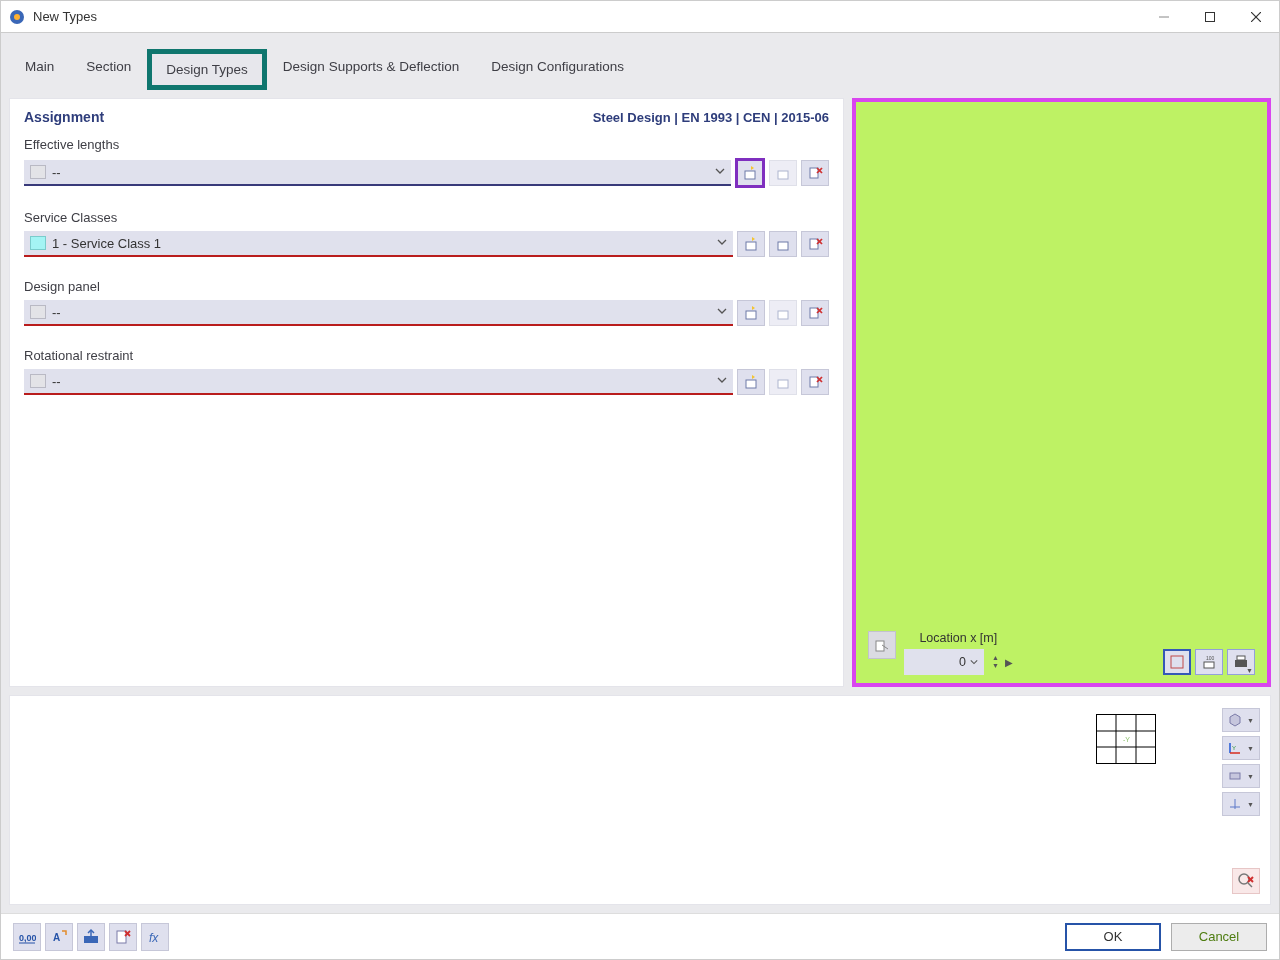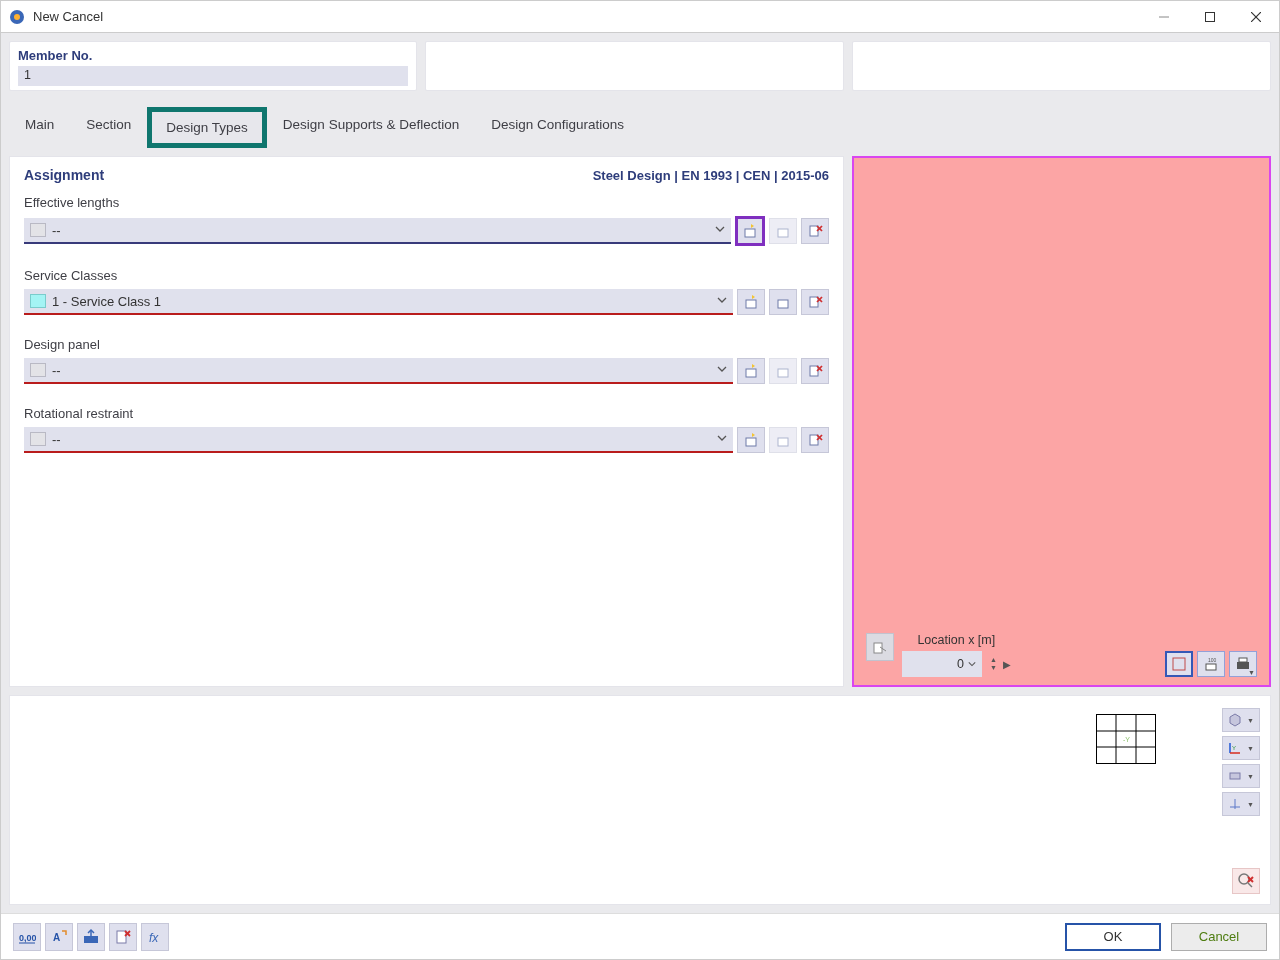--- a/index.html
+++ b/index.html
@@ -33,21 +33,21 @@
   .top-mid, .top-right { flex:1; }
   .top-left .label { color:#2e3d7b; font-weight:600; font-size:13px; margin-bottom:3px; }
   .top-left .field { background:#e0e1ed; height:20px; padding:2px 6px; color:#333; font-size:12.5px;}
   .tabs { display:flex; background:#eaeaed; gap:0; margin-top:8px; }
   .tab { padding:8px 14px 8px 14px; font-size:13.5px; color:#3e3e45; cursor:default;}
   .tab.active { border:5px solid #0f766e; background:#e7e7ec; }
   .tab:not(.active){ border:2px solid transparent; }
 
   .body-row { flex:1; display:flex; gap:8px; min-height:400px;}
   .body-left { width:835px; background:#fff; border:1px solid #e4e4ea; padding:10px 14px; display:flex; flex-direction:column; }
-  .body-right { flex:1; background:#fca5a5; border:2px solid #d946ef; position:relative;}
+  .body-right { flex:1; background:#bef264; border:4px solid #d946ef; position:relative;}
 
   .panel-hdr { display:flex; justify-content:space-between; align-items:center; margin-bottom:12px;}
   .panel-hdr .left { color:#2e3d7b; font-weight:600; font-size:14px; }
   .panel-hdr .right { color:#2e3d7b; font-weight:600; font-size:13px; }
 
   .fieldblock { margin-bottom:22px; }
   .fieldblock .fl-label { color:#3e3e45; margin-bottom:6px; font-size:13px;}
   .fl-row { display:flex; align-items:center; gap:4px; }
   .dropdown { flex:1; height:26px; background:#e0e1ed; border-bottom:2px solid #383a7a; display:flex; align-items:center; padding:0 6px; }
   .dropdown.nohl { border-bottom:2px solid #b91c1c; }
@@ -93,21 +93,21 @@
 </head>
 <body>
 
 <div class="titlebar">
   <span class="icon">
     <svg viewBox="0 0 16 16">
         <circle cx="8" cy="8" r="7" fill="#3a67b7"></circle>
         <circle cx="8" cy="8" r="3" fill="#ffb030"></circle>
       </svg>
   </span>
-  <span class="title">New Cancel</span>
+  <span class="title">New Types</span>
   <div class="winbtns">
     <div class="winbtn">
       <svg viewBox="0 0 10 10">
           <line x1="0" y1="5" x2="10" y2="5" stroke="#888" stroke-width="1"></line>
         </svg>
     </div>
     <div class="winbtn">
       <svg viewBox="0 0 10 10">
           <rect x="0.5" y="0.5" width="9" height="9" fill="none" stroke="#333" stroke-width="1"></rect>
         </svg>
@@ -116,28 +116,20 @@
       <svg viewBox="0 0 10 10">
           <line x1="0" y1="0" x2="10" y2="10" stroke="#333" stroke-width="1.2"></line>
           <line x1="10" y1="0" x2="0" y2="10" stroke="#333" stroke-width="1.2"></line>
         </svg>
     </div>
   </div>
 </div>
 
 <div class="content-outer">
 
-  <div class="toprow">
-    <div class="top-panel top-left">
-      <div class="label">Member No.</div>
-      <div class="field">1</div>
-    </div>
-    <div class="top-panel top-mid"></div>
-    <div class="top-panel top-right"></div>
-  </div>
 
   <div class="tabs">
     <div class="tab">Main</div>
     <div class="tab">Section</div>
     <div class="tab active">Design Types</div>
     <div class="tab">Design Supports &amp; Deflection</div>
     <div class="tab">Design Configurations</div>
   </div>
 
   <div class="body-row">

